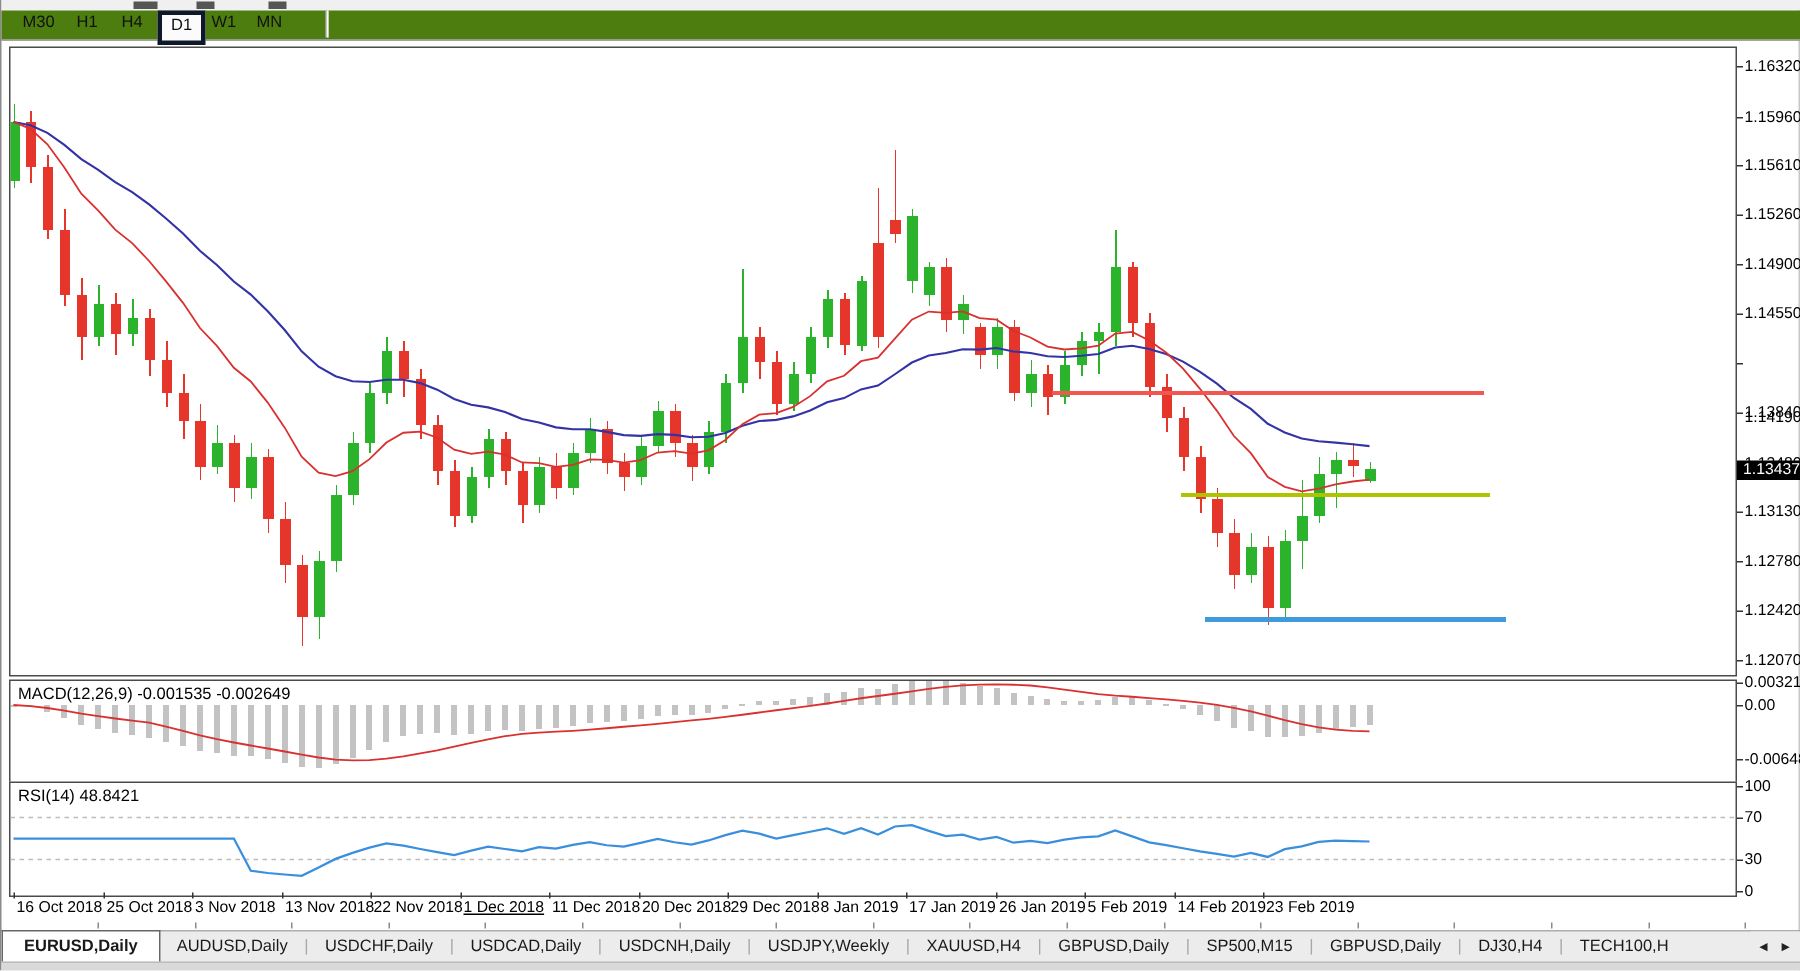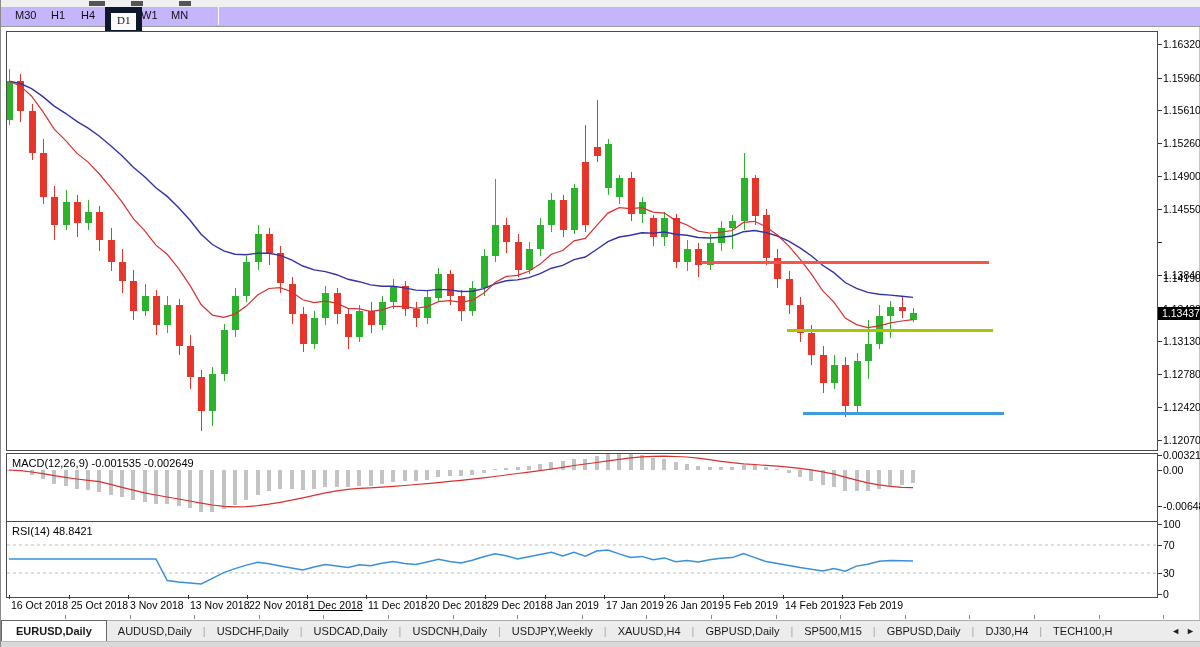--- a/index.html
+++ b/index.html
@@ -1,22 +1,22 @@
 <!DOCTYPE html>
 <html><head>
 <meta charset="utf-8">
 <style>
   html,body{margin:0;padding:0;background:#fff;}
   body{width:1200px;height:647px;position:relative;font-family:"Liberation Sans",sans-serif;overflow:hidden;}
   .app{position:absolute;inset:0;border-left:1px solid #8a8a8a;border-right:1px solid #c8c8c8;box-sizing:border-box;}
   .top-strip{position:absolute;left:0;top:0;width:1200px;height:7px;background:#f0f0f0;}
   .top-strip .mk{position:absolute;top:1px;height:5px;background:#555;}
-  .toolbar{position:absolute;left:0;top:7px;width:1200px;height:19px;background:#c4b5fd;border-bottom:1px solid #9a9a9a;}
+  .toolbar{position:absolute;left:0;top:7px;width:1200px;height:19px;background:#4d7c0f;border-bottom:1px solid #9a9a9a;}
   .tf-btn{position:absolute;top:0;height:17px;line-height:17px;font-size:11px;color:#111;padding:0 6px;cursor:default;}
-  .tf-btn.active{background:#fbfbfb;border:6px solid #0f172a;line-height:15px;font-family:Liberation Serif, serif;}
+  .tf-btn.active{background:#fbfbfb;border:3px solid #0f172a;line-height:15px;}
   .tb-sep{position:absolute;left:216px;top:0;width:1px;height:18px;background:#c2c2c2;border-right:1px solid #fff;}
   .panel{position:absolute;left:5px;width:1152px;background:#fff;border:1px solid #4a4a4a;box-sizing:border-box;}
   #panel-main{top:31px;height:420px;}
   #panel-macd{top:453px;height:79px;}
   #panel-rsi{top:521px;height:77px;}
   .panel svg{position:absolute;left:0;top:0;}
   .chart-header{position:absolute;left:8px;top:4px;font-size:12px;color:#000;white-space:nowrap;}
   .hdr-arrow{font-size:8px;position:relative;top:-1px;margin-right:4px;color:#000;}
   .panel-title{position:absolute;left:5px;top:3px;font-size:11px;color:#000;white-space:nowrap;}
   .axis{position:absolute;left:1157px;top:0;width:43px;height:647px;}

